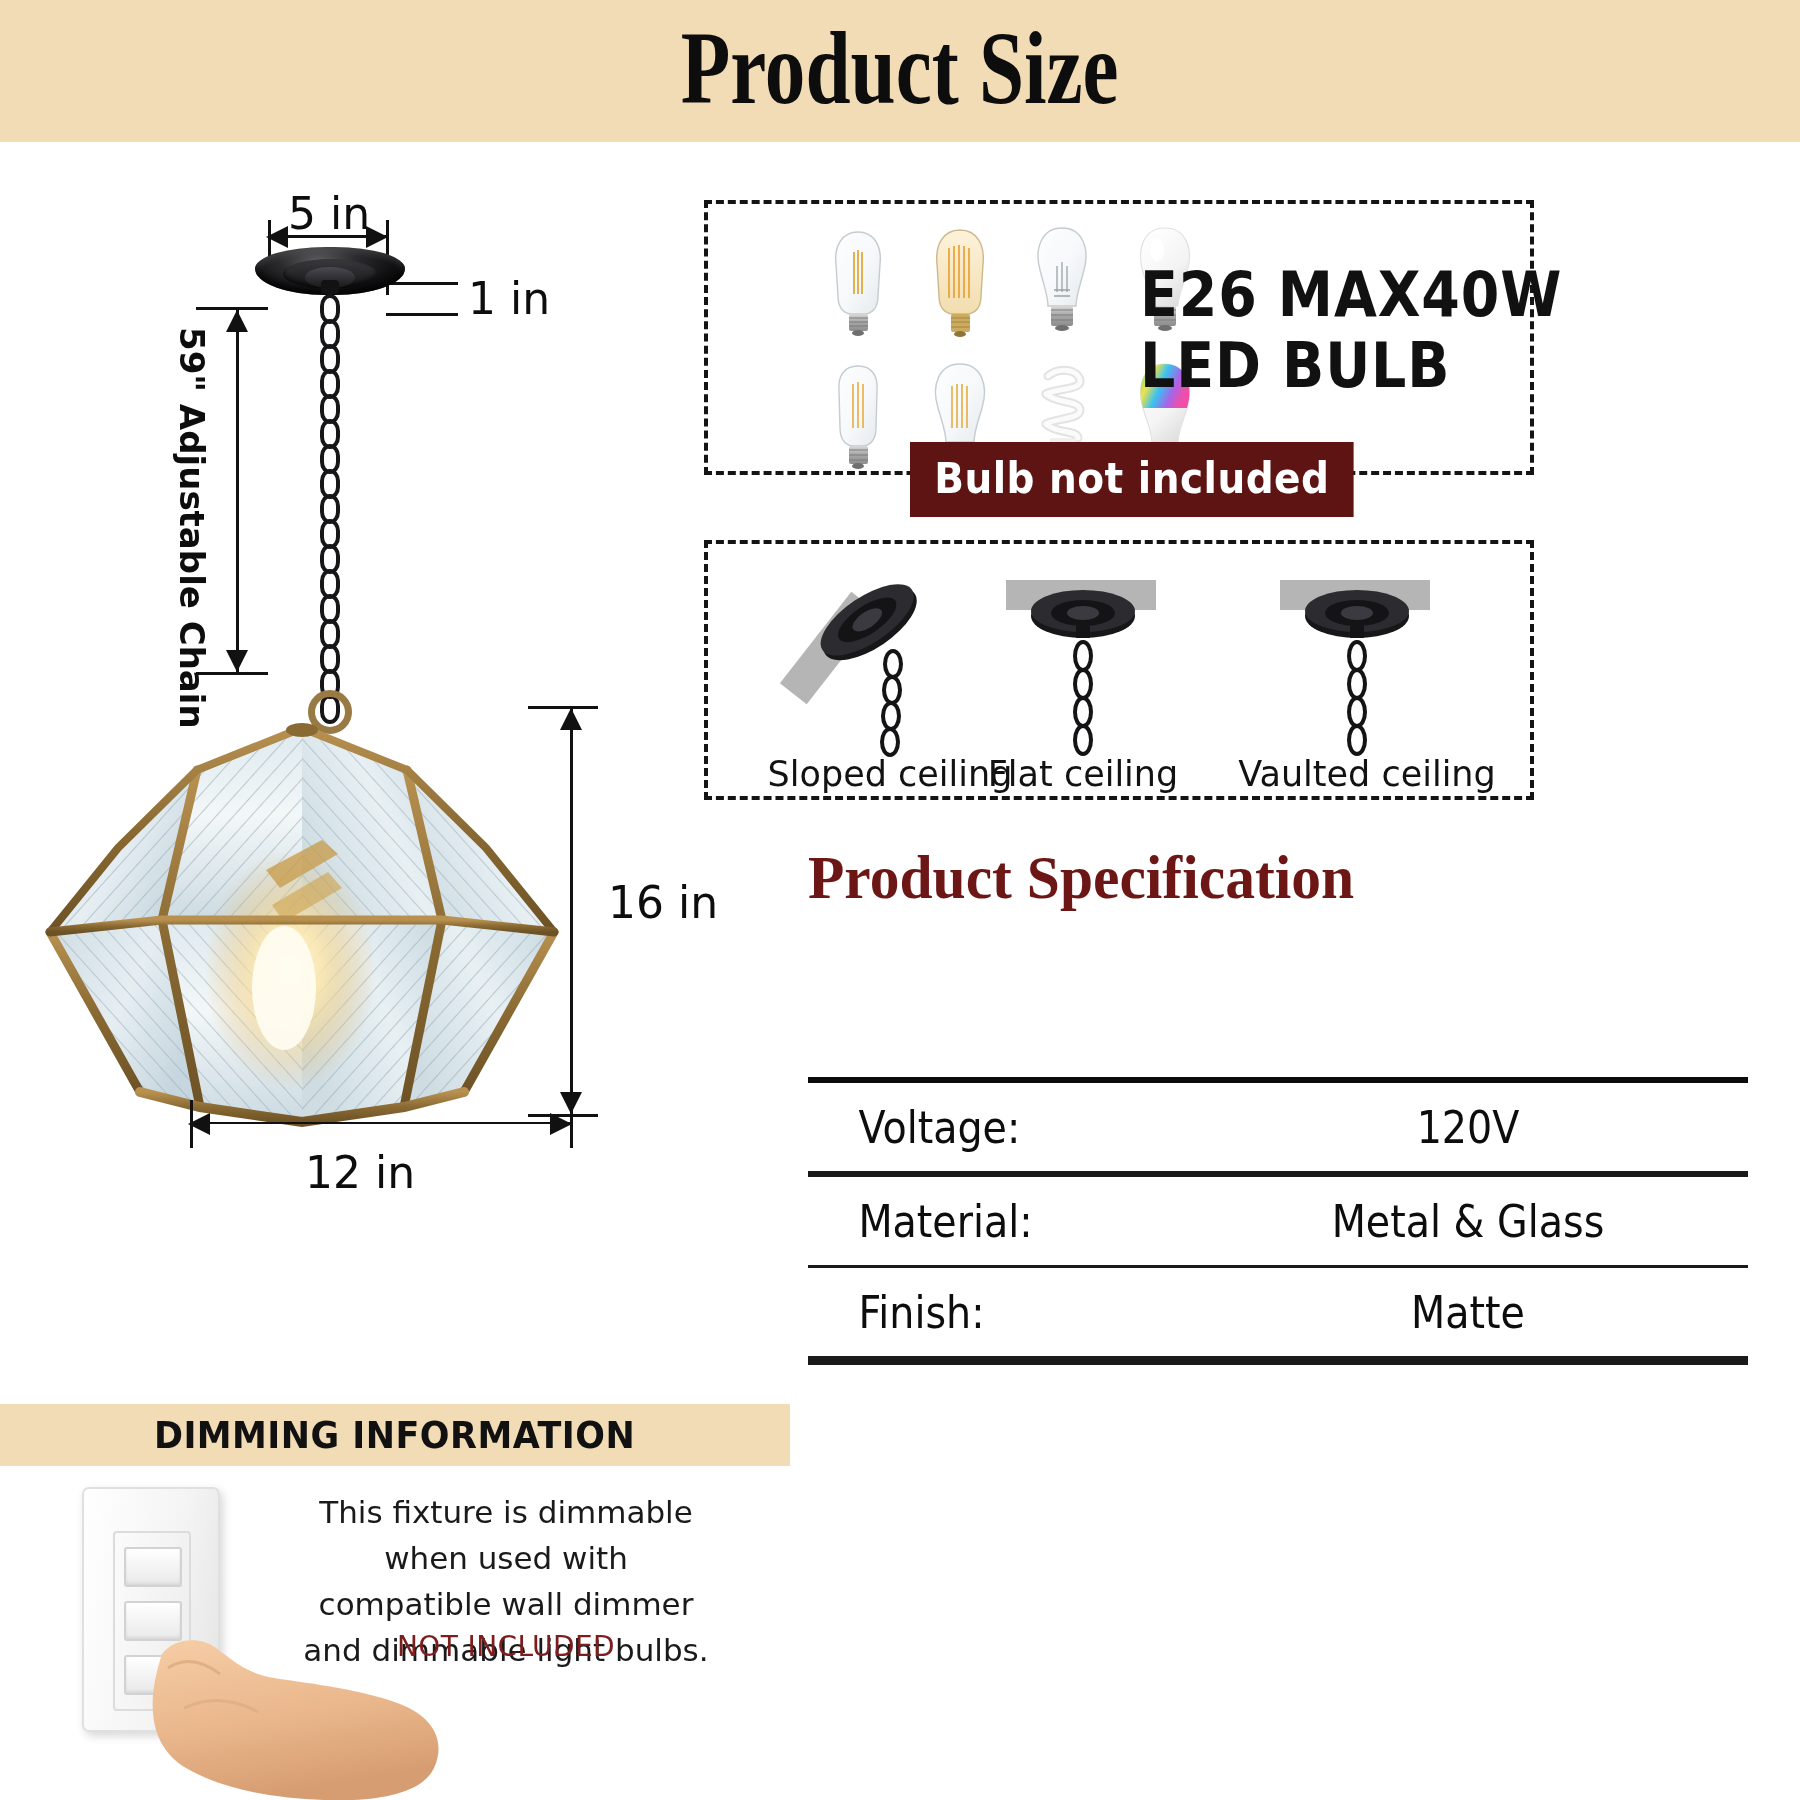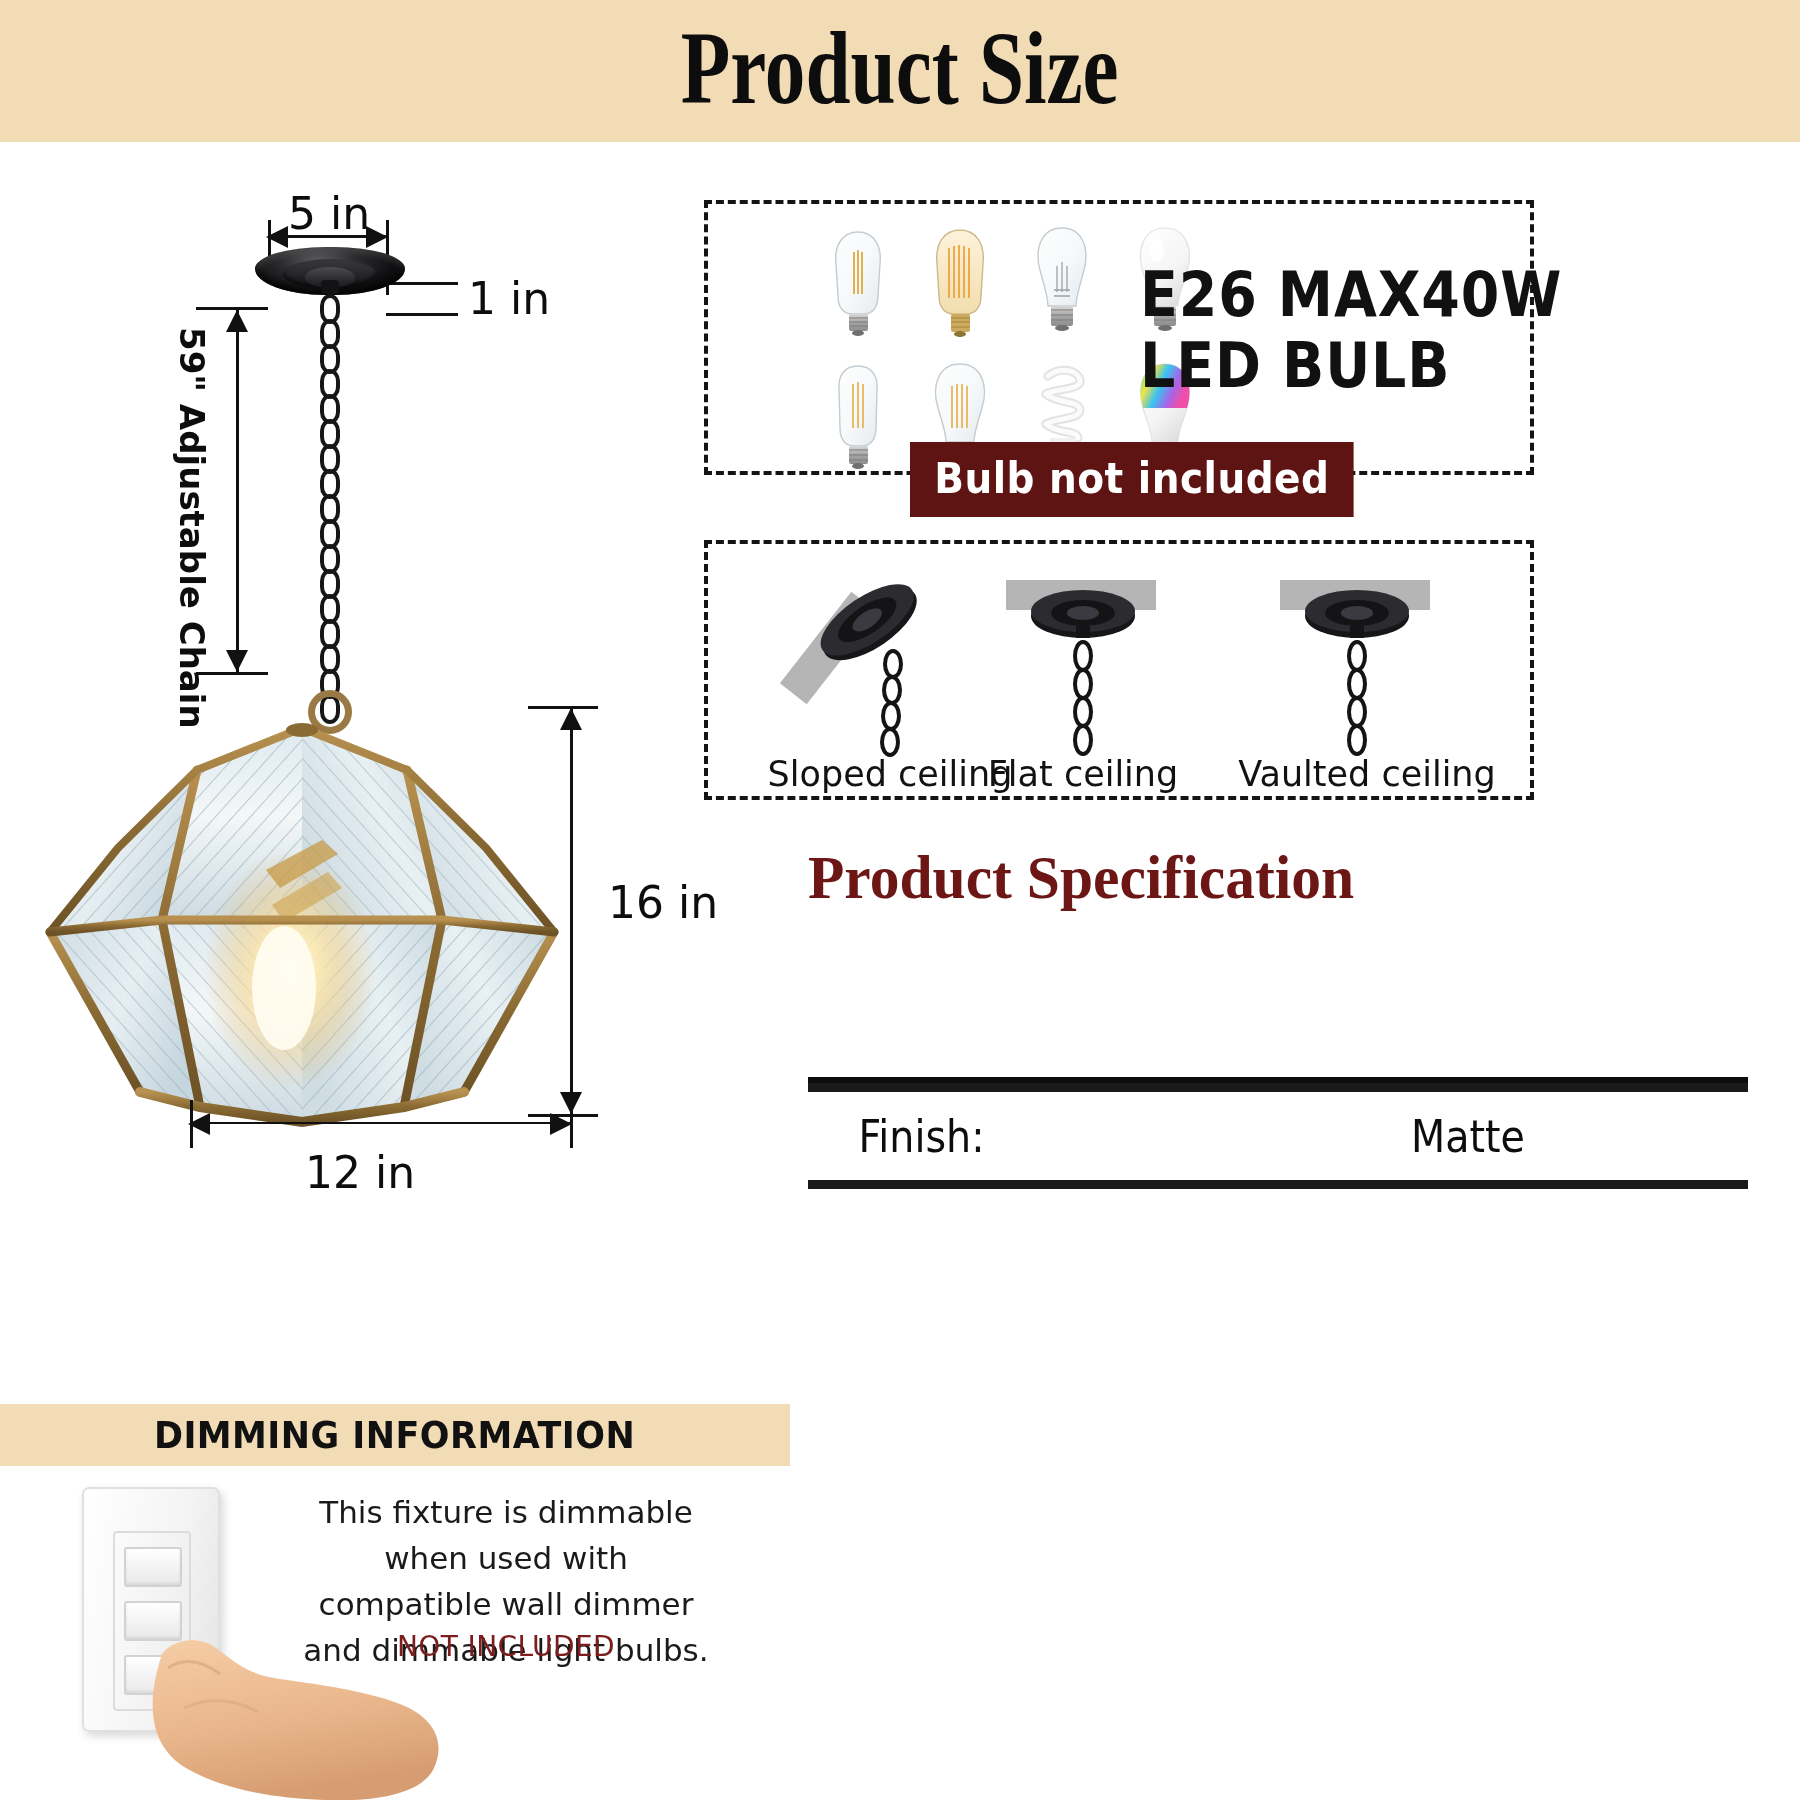--- a/index.html
+++ b/index.html
@@ -571,24 +571,32 @@
     </g>
   </svg>
   <div class="ceiling-label" style="left:432px; top:612px; width:290px;">Vaulted ceiling</div>
 
   <div class="spec-title" style="left:18px; top:700px;">Product Specification</div>
 </div>
 
 <div class="spec-table">
   <div class="spec-rule-thick"></div>
 
+  <div class="spec-row">
+    <div class="spec-key">Voltage:</div>
+    <div class="spec-val">120V</div>
+  </div>
   <div class="spec-rule"></div>
 
   <div class="spec-rule"></div>
 
+  <div class="spec-row">
+    <div class="spec-key">Material:</div>
+    <div class="spec-val">Metal &amp; Glass</div>
+  </div>
   <div class="spec-rule"></div>
 
   <div class="spec-row">
     <div class="spec-key">Finish:</div>
     <div class="spec-val">Matte</div>
   </div>
   <div class="spec-rule"></div>
 
   <div class="spec-rule"></div>
 

